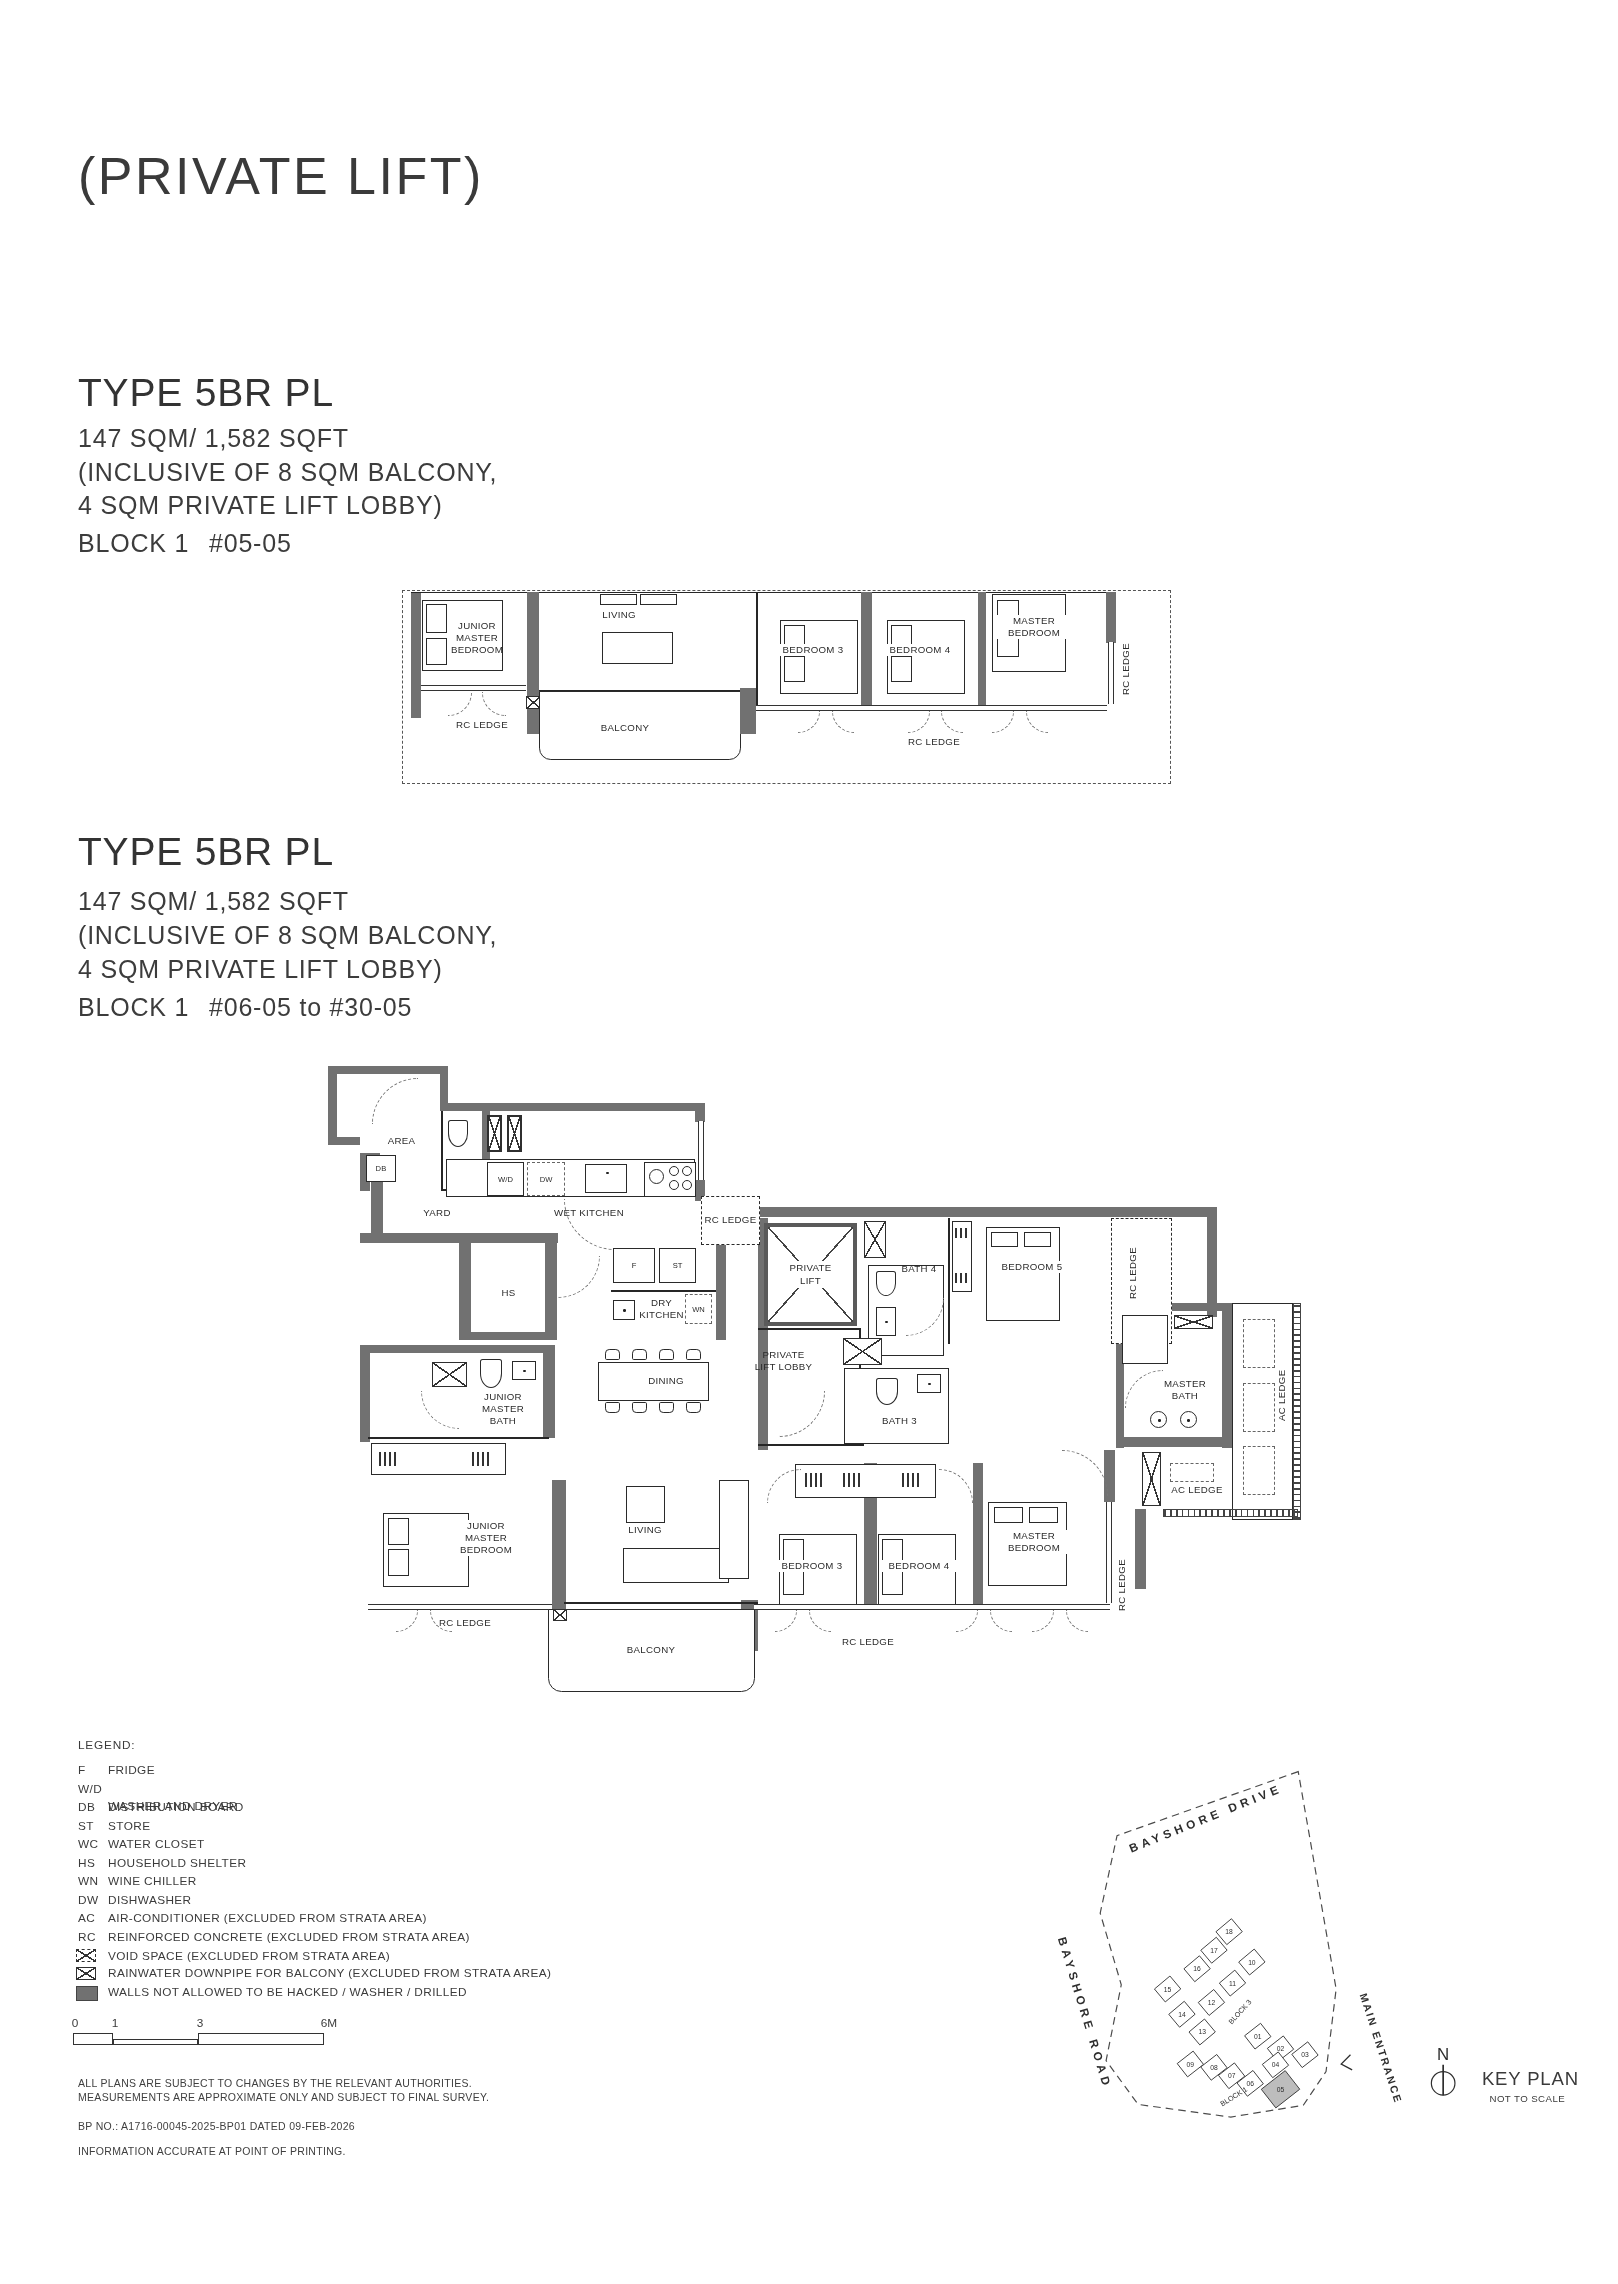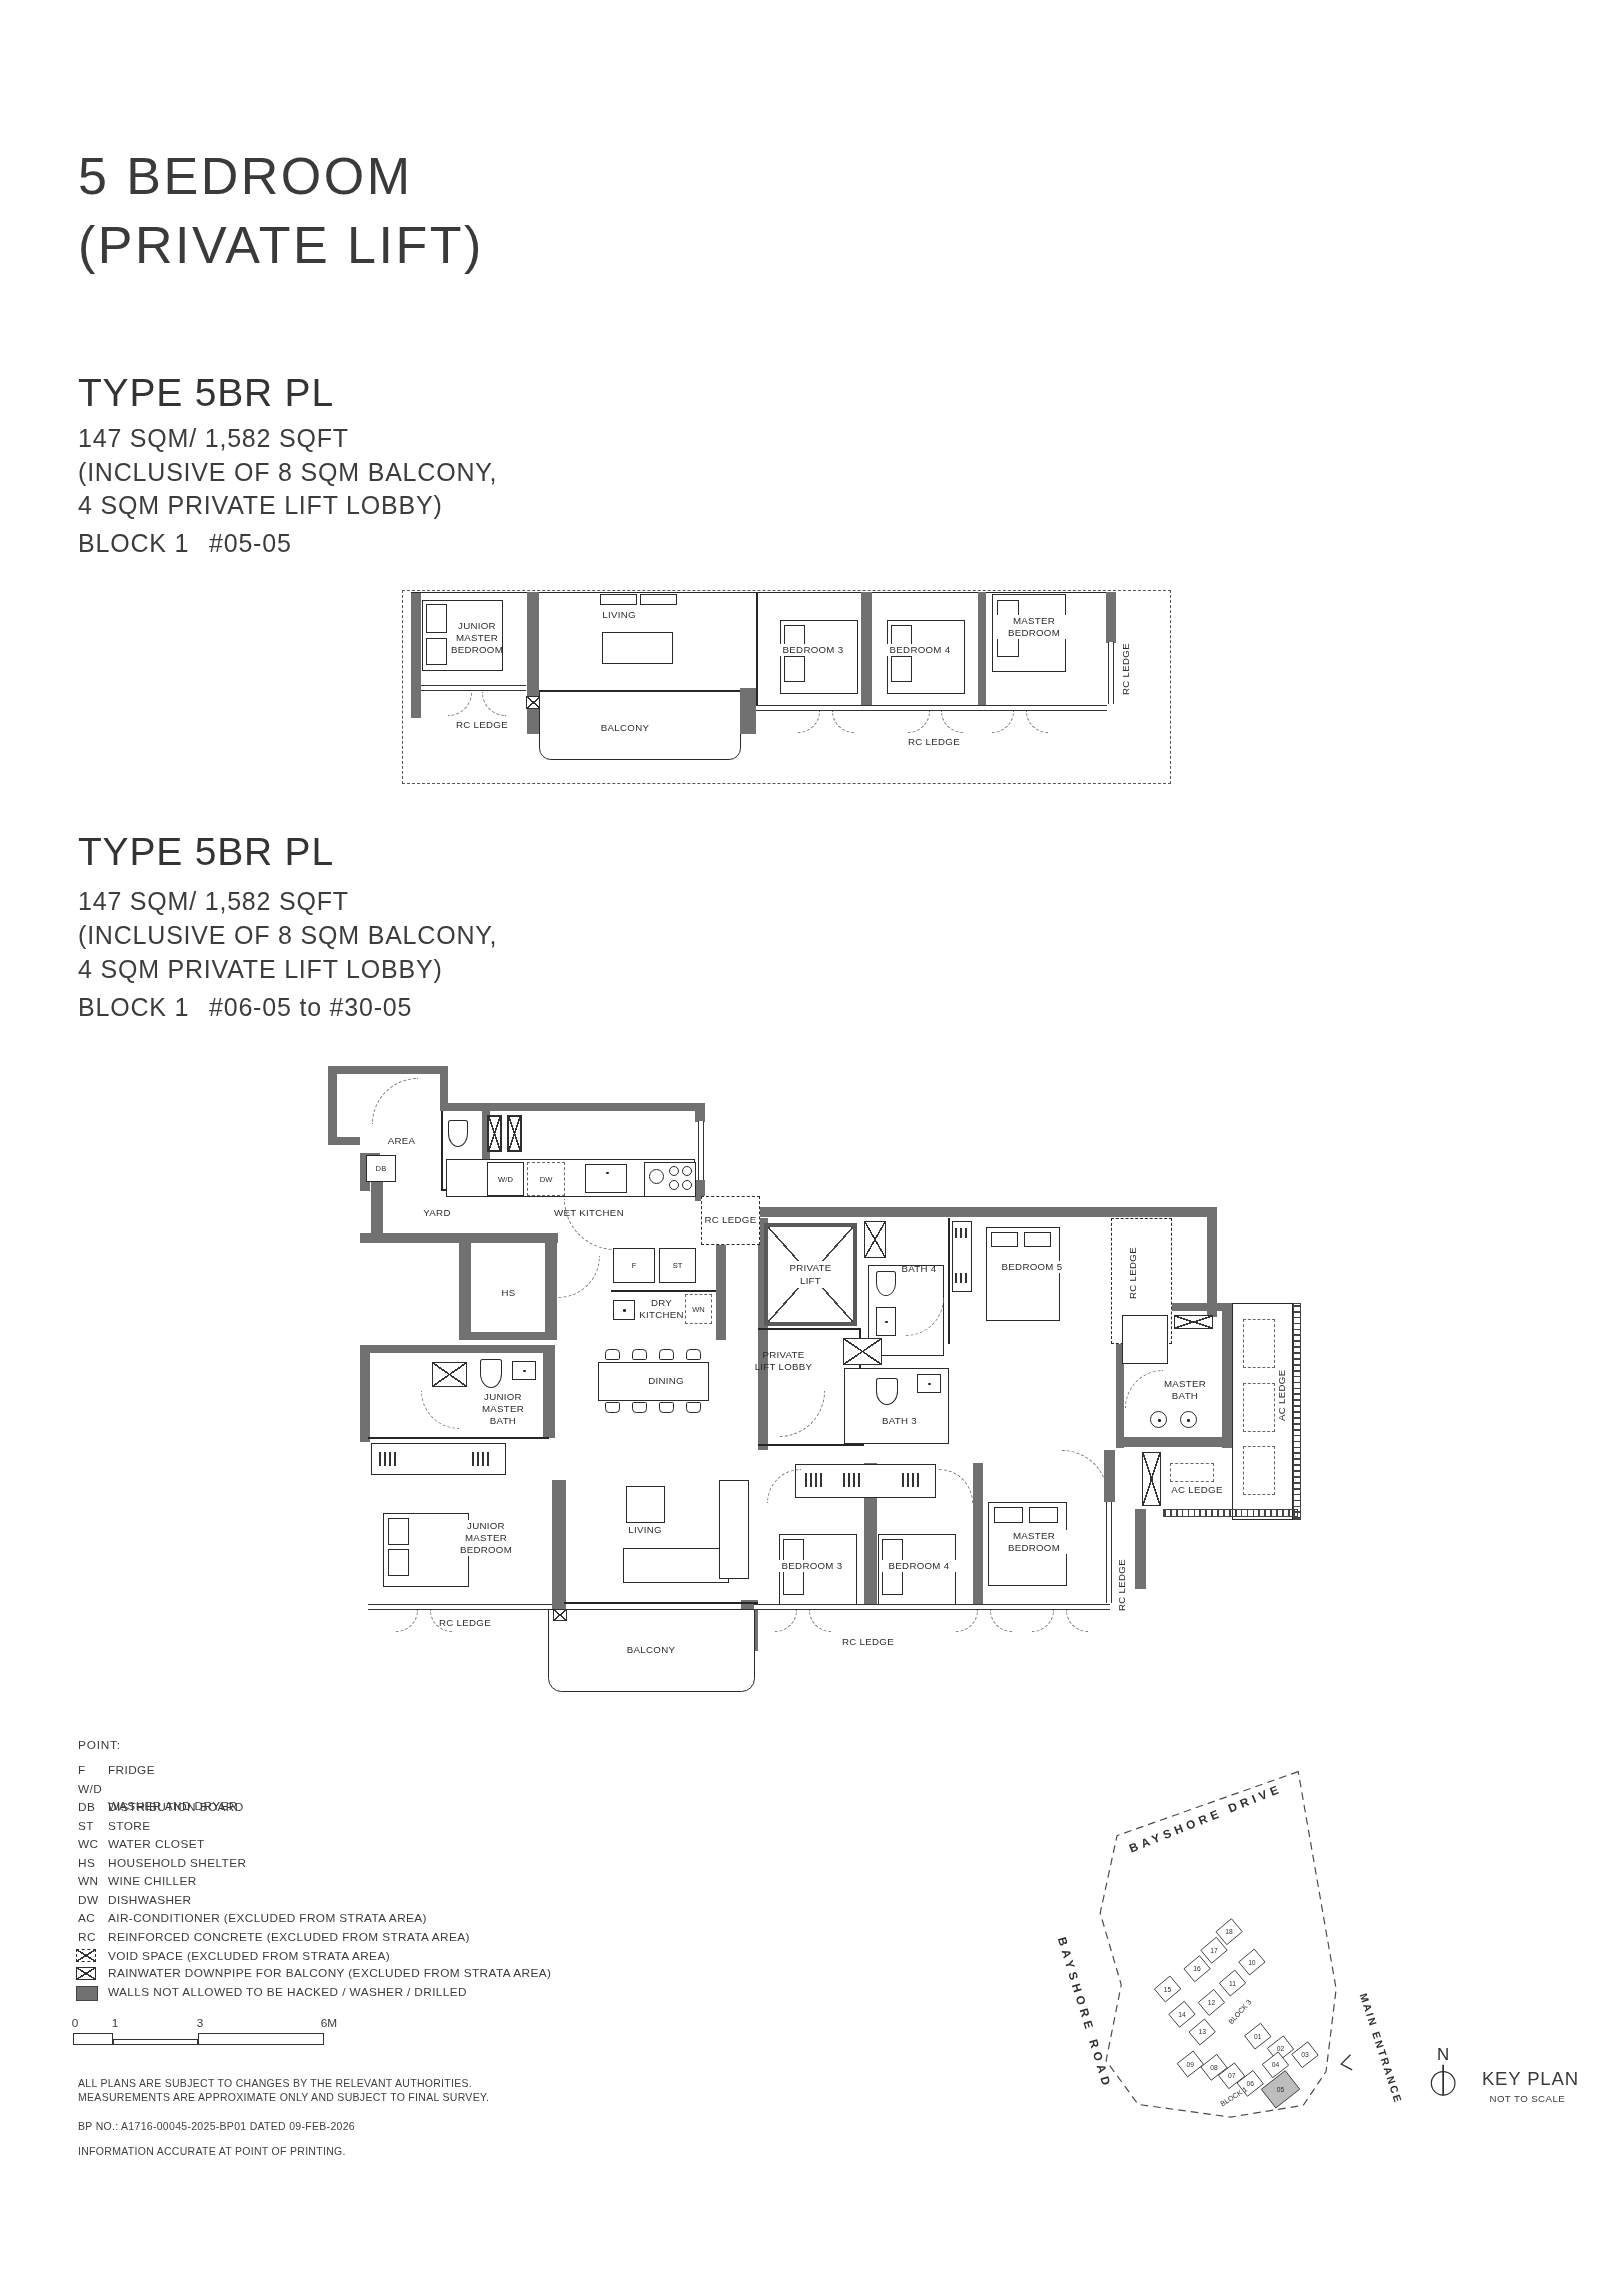--- a/index.html
+++ b/index.html
@@ -51,21 +51,20 @@
     linear-gradient(to bottom right,transparent calc(50% - 0.8px),#444 calc(50% - 0.8px),#444 calc(50% + 0.8px),transparent calc(50% + 0.8px)),#fff;
     display:flex;align-items:center;justify-content:center;}
   .liftbox .rlabel{position:static;background:#fff;padding:1.7px 3.4px;}
 </style>
 </head>
 <body>
 
 <div class="page">
 
   <div class="abs" style="left:78px;top:142px;">
-    <h1 class="title">5 BEDROOM</h1>
     <h1 class="title">(PRIVATE LIFT)</h1>
   </div>
 
   <div>
     <h2 class="theading abs" style="left:78px;top:371px;">TYPE 5BR PL</h2>
     <p class="tline abs" style="left:78px;top:424px;">147 SQM/ 1,582 SQFT</p>
     <p class="tline abs" style="left:78px;top:458px;">(INCLUSIVE OF 8 SQM BALCONY,</p>
     <p class="tline abs" style="left:78px;top:491px;">4 SQM PRIVATE LIFT LOBBY)</p>
     <p class="tline abs" style="left:78px;top:529px;">BLOCK 1</p>
     <p class="tline abs" style="left:209px;top:529px;">#05-05</p>
@@ -367,21 +366,21 @@
     <div class="arc arc-br" style="left:455px;top:556px;width:22px;height:22px;"></div>
     <div class="arc arc-bl" style="left:489px;top:556px;width:22px;height:22px;"></div>
     <div class="arc arc-br" style="left:636px;top:556px;width:22px;height:22px;"></div>
     <div class="arc arc-bl" style="left:670px;top:556px;width:22px;height:22px;"></div>
     <div class="arc arc-br" style="left:712px;top:556px;width:22px;height:22px;"></div>
     <div class="arc arc-bl" style="left:746px;top:556px;width:22px;height:22px;"></div>
     <div class="rlabel" style="left:506px;top:582px;width:84px;">RC LEDGE</div>
   </div>
 
   <div>
-    <p class="leg-abbr" style="left:78px;top:1738px;letter-spacing:0.8px;">POINT:</p>
+    <p class="leg-abbr" style="left:78px;top:1738px;letter-spacing:0.8px;">LEGEND:</p>
     <p class="leg-abbr" style="left:78px;top:1763px;">F</p>
     <p class="leg-desc" style="left:108px;top:1763px;">FRIDGE</p>
     <p class="leg-abbr" style="left:78px;top:1782px;">W/D</p>
     <p class="leg-desc" style="left:108px;top:1782px;margin-top:17px;">WASHER AND DRYER</p>
     <p class="leg-abbr" style="left:78px;top:1800px;">DB</p>
     <p class="leg-desc" style="left:108px;top:1800px;">DISTRIBUTION BOARD</p>
     <p class="leg-abbr" style="left:78px;top:1819px;">ST</p>
     <p class="leg-desc" style="left:108px;top:1819px;">STORE</p>
     <p class="leg-abbr" style="left:78px;top:1837px;">WC</p>
     <p class="leg-desc" style="left:108px;top:1837px;">WATER CLOSET</p>

